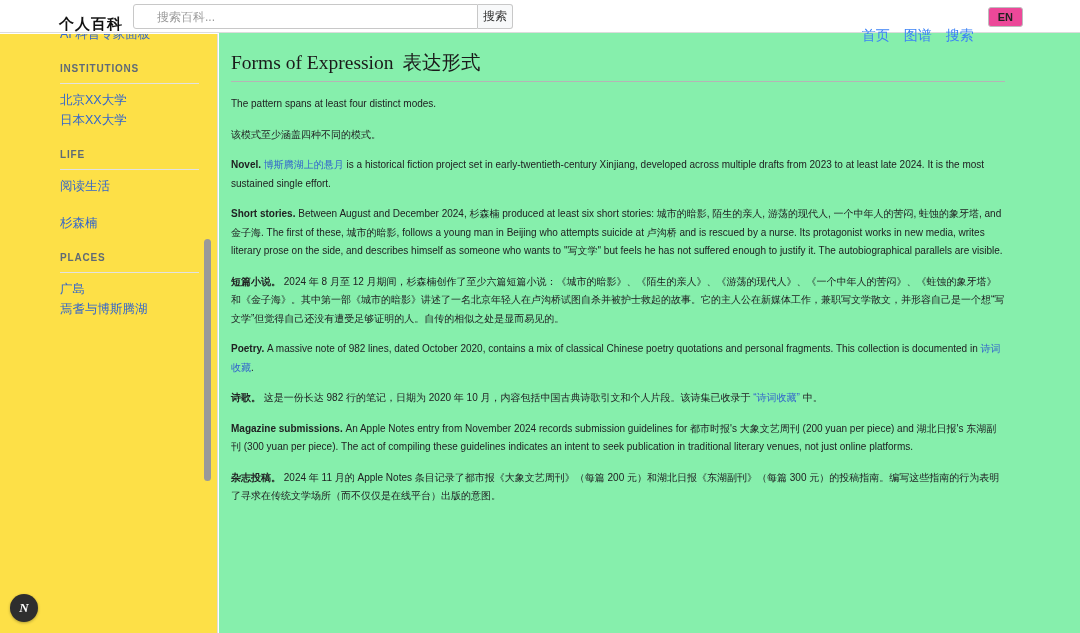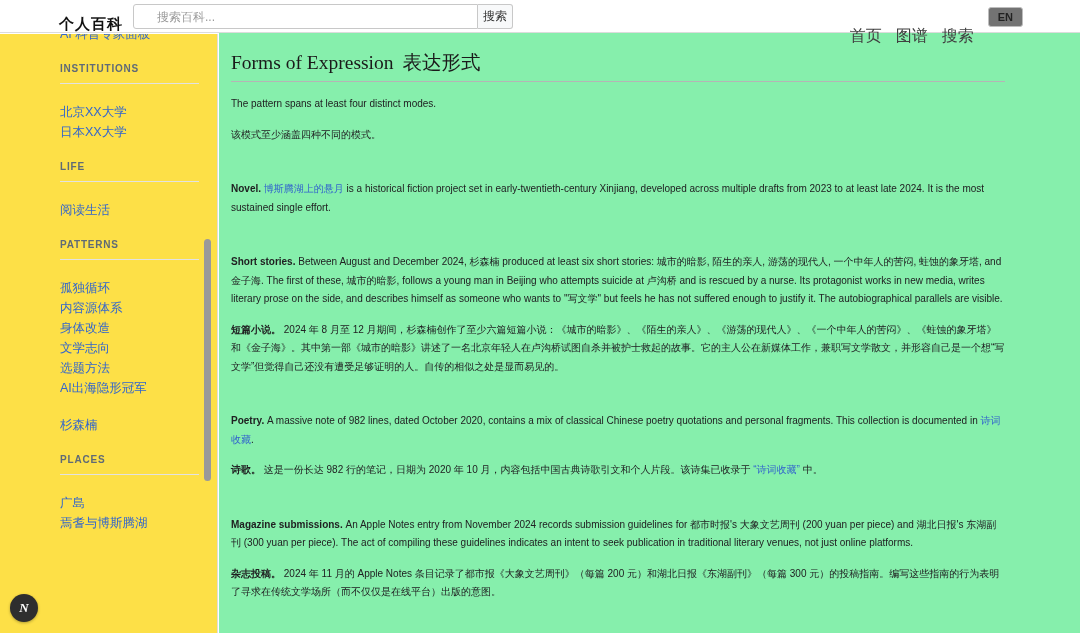--- a/index.html
+++ b/index.html
@@ -33,64 +33,64 @@
   .search-input::placeholder { color: #9a9a9a; }
   .search-btn {
     width: 35px; height: 25px; border: 1px solid #c8c8c8; border-left: none;
     border-radius: 0 3px 3px 0; background: #f8f9fa; font-size: 12px;
     color: #333; cursor: pointer; font-family: inherit;
   }
   .header-nav {
     position: absolute; right: 57px; top: 0; height: 33px;
     display: flex; align-items: center; gap: 14px;
   }
-  .header-nav a { color: #404040; font-size: 16px; margin-top: 39px; }
+  .header-nav a { color: #3b82f6; font-size: 14px; margin-top: 39px; }
   .lang-btn {
-    border: 1px solid #bdbdbd; border-radius: 3px; background: #737373;
+    border: 1px solid #bdbdbd; border-radius: 3px; background: #ec4899;
     font-size: 11px; font-weight: 700; color: #222; padding: 3px 9px;
     cursor: pointer; font-family: inherit;
   }
 
   
   aside {
     position: absolute; top: 34px; left: 0; bottom: 0; width: 218px;
     border-right: 1px solid #ddd; background: #fde047; overflow: hidden;
     padding: 0 18px 0 60px;
   }
   .side-inner { margin-top: -8px; }
   .side-link {
     display: block; color: #3366cc; font-size: 12.5px;
     line-height: 17px; margin-bottom: 3px;
   }
   .side-section { margin-top: 20px; }
   .side-heading {
     font-size: 10px; line-height: 12px; font-weight: 700; color: #5f6a76;
     letter-spacing: 0.8px; padding-bottom: 8px;
-    border-bottom: 1px solid #e2e2e2; margin-bottom: 20px;
+    border-bottom: 1px solid #e2e2e2; margin-bottom: 8px;
   }
   .scroll-thumb {
     position: absolute; left: 204px; top: 239px; width: 7px; height: 242px;
     background: #999; border-radius: 4px;
   }
 
   
   main {
     position: absolute; top: 33px; left: 219px; width: 861px; bottom: 0;
     padding: 18px 75px 0 12px; overflow: hidden; background: #86efac;
   }
   .sec-title {
     font-family: "Liberation Serif", "DejaVu Serif", serif;
     font-size: 19.5px; font-weight: 400; color: #1a1a1a;
     line-height: 24px; padding-bottom: 6px;
     border-bottom: 1px solid #b5b5b5; margin-bottom: 13px;
     position: relative;
   }
   .sec-title .zh { margin-left: 9px; }
   .para { font-size: 10px; line-height: 18.5px; margin-bottom: 12px; color: #202122; }
-  .para.gap { margin-top: 36px; }
+  .para.gap { margin-top: 12px; }
   .para .b { font-weight: 700; }
   .txt-link { color: #3366cc; }
 
   
   .n-badge {
     position: absolute; left: 10px; top: 594px; width: 28px; height: 28px;
     border-radius: 50%; background: #2e2e2e; color: #fff;
     font-family: "Liberation Serif", "DejaVu Serif", serif;
     font-style: italic; font-weight: 700; font-size: 13px;
     display: flex; align-items: center; justify-content: center;
@@ -121,29 +121,20 @@
         <div class="side-section">
           <div class="side-heading">INSTITUTIONS</div>
           <a href="#" class="side-link">北京XX大学</a>
           <a href="#" class="side-link">日本XX大学</a>
         </div>
         <div class="side-section">
           <div class="side-heading">LIFE</div>
           <a href="#" class="side-link">阅读生活</a>
         </div>
         <div class="side-section">
-          <div class="side-heading">PATTERNS</div>
-          <a href="#" class="side-link">孤独循环</a>
-          <a href="#" class="side-link">内容源体系</a>
-          <a href="#" class="side-link">身体改造</a>
-          <a href="#" class="side-link">文学志向</a>
-          <a href="#" class="side-link">选题方法</a>
-          <a href="#" class="side-link">AI出海隐形冠军</a>
-        </div>
-        <div class="side-section">
           <a href="#" class="side-link">杉森楠</a>
         </div>
         <div class="side-section">
           <div class="side-heading">PLACES</div>
           <a href="#" class="side-link">广島</a>
           <a href="#" class="side-link">焉耆与博斯腾湖</a>
         </div>
       </div>
   </div>
 </aside>

